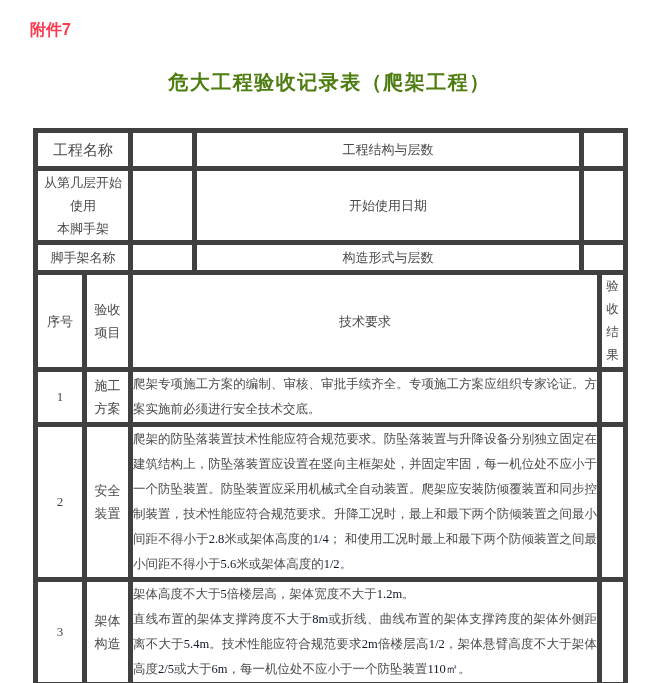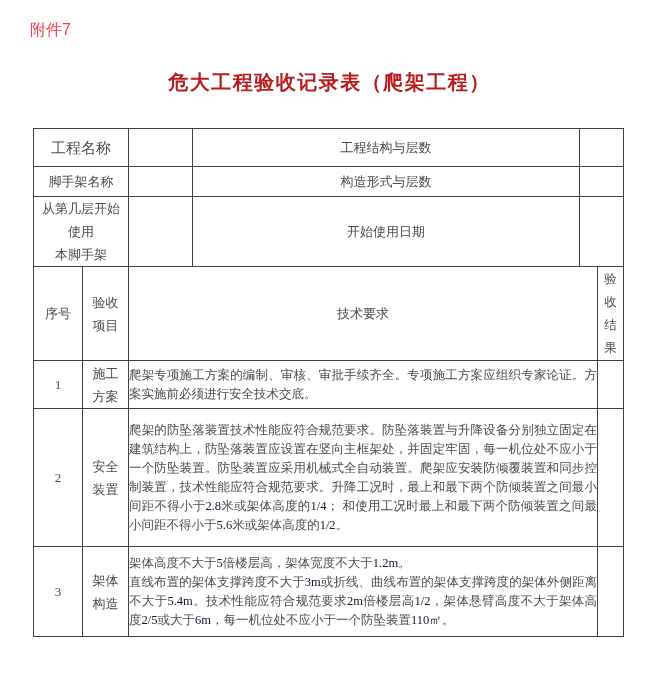--- a/index.html
+++ b/index.html
@@ -6,35 +6,35 @@
   html, body { margin: 0; padding: 0; }
   body {
     width: 659px; height: 683px;
     background: #ffffff;
     font-family: "Liberation Sans", "DejaVu Sans", sans-serif;
     position: relative;
     overflow: hidden;
   }
   .attachment {
     position: absolute; left: 30px; top: 20px;
-    font-size: 16px; font-weight: normal; color: #fb3a4e;
+    font-size: 16px; font-weight: bold; color: #fb3a4e;
   }
   .doc-title {
     position: absolute; left: 0; top: 69px; width: 659px;
     text-align: center;
-    font-size: 20px; font-weight: bold; color: #b91c1c;
+    font-size: 20px; font-weight: bold; color: #4d7c0f;
     letter-spacing: 1.5px;
   }
   table.main {
     position: absolute; left: 33px; top: 128px;
     width: 590px;
     border-collapse: collapse; table-layout: fixed;
   }
   table.main td {
-    border: 1px solid #404040;
+    border: 5px solid #404040;
     padding: 0;
     vertical-align: middle;
     color: #4a4a4a;
   }
   .label-cell {
     text-align: center;
     font-size: 13px;
     line-height: 23px;
     white-space: pre-line;
     color: #4d4d4d;
@@ -47,21 +47,21 @@
   }
   .head-label { text-align: center; font-size: 13px; line-height: 23px; white-space: pre-line; color: #4d4d4d; }
   .no-cell {
     text-align: center;
     font-family: "Liberation Serif", "DejaVu Serif", serif;
     font-size: 13px;
     color: #6f767e;
   }
   .tech-cell {
     font-size: 12.5px;
-    line-height: 19px;
+    line-height: 25px;
     text-align: justify;
     padding: 2px 9px;
     color: #404040;
     white-space: pre-line;
     vertical-align: middle;
   }
   .tech-cell .num {
     font-family: "Liberation Serif", "DejaVu Serif", serif;
     color: #0f172a;
   }
@@ -91,33 +91,33 @@
   </colgroup>
 
   <tbody>
       <tr style="height:38px">
     <td colspan="2" class="label-cell big-label">工程名称</td>
     <td class="fill-cell"></td>
     <td class="center-label">工程结构与层数</td>
     <td colspan="2" class="fill-cell"></td>
   </tr>
 
-  <tr style="height:30px">
-    <td colspan="2" class="label-cell">脚手架名称</td>
-    <td class="fill-cell"></td>
-    <td class="center-label">构造形式与层数</td>
-    <td colspan="2" class="fill-cell"></td>
-  </tr>
-
   <tr style="height:70px">
     <td colspan="2" class="label-cell">从第几层开始
 使用
 本脚手架</td>
     <td class="fill-cell"></td>
     <td class="center-label">开始使用日期</td>
+    <td colspan="2" class="fill-cell"></td>
+  </tr>
+
+  <tr style="height:30px">
+    <td colspan="2" class="label-cell">脚手架名称</td>
+    <td class="fill-cell"></td>
+    <td class="center-label">构造形式与层数</td>
     <td colspan="2" class="fill-cell"></td>
   </tr>
 
 
   <tr style="height:94px">
     <td class="head-label">序号</td>
     <td class="head-label">验收
 项目</td>
     <td colspan="3" class="head-label">技术要求</td>
     <td class="result-head">验
@@ -140,17 +140,17 @@
 装置</td>
     <td colspan="3" class="tech-cell"><span>爬架的防坠落装置技术性能应符合规范要求。防坠落装置与升降设备分别独立固定在建筑结构上，防坠落装置应设置在竖向主框架处，并固定牢固，每一机位处不应小于一个防坠装置。防坠装置应采用机械式全自动装置。爬架应安装防倾覆装置和同步控制装置，技术性能应符合规范要求。升降工况时，最上和最下两个防倾装置之间最小间距不得小于</span><span class="num">2.8</span><span>米或架体高度的</span><span class="num">1/4</span><span>； 和使用工况时最上和最下两个防倾装置之间最小间距不得小于</span><span class="num">5.6</span><span>米或架体高度的</span><span class="num">1/2</span><span>。</span></td>
     <td class="fill-cell"></td>
   </tr>
 
   <tr style="height:90px">
     <td class="no-cell">3</td>
     <td class="label-cell">架体
 构造</td>
     <td colspan="3" class="tech-cell"><span>架体高度不大于</span><span class="num">5</span><span>倍楼层高，架体宽度不大于</span><span class="num">1.2m</span><span>。
-直线布置的架体支撑跨度不大于</span><span class="num">3m</span><span>或折线、曲线布置的架体支撑跨度的架体外侧距离不大于</span><span class="num">5.4m</span><span>。技术性能应符合规范要求</span><span class="num">2m</span><span>倍楼层高</span><span class="num">1/2</span><span>，架体悬臂高度不大于架体高度</span><span class="num">2/5</span><span>或大于</span><span class="num">6m</span><span>，每一机位处不应小于一个防坠装置</span><span class="num">110㎡</span><span>。</span></td>
+直线布置的架体支撑跨度不大于</span><span class="num">8m</span><span>或折线、曲线布置的架体支撑跨度的架体外侧距离不大于</span><span class="num">5.4m</span><span>。技术性能应符合规范要求</span><span class="num">2m</span><span>倍楼层高</span><span class="num">1/2</span><span>，架体悬臂高度不大于架体高度</span><span class="num">2/5</span><span>或大于</span><span class="num">6m</span><span>，每一机位处不应小于一个防坠装置</span><span class="num">110㎡</span><span>。</span></td>
     <td class="fill-cell"></td>
   </tr>
 </tbody>
   </table>
 
 </body></html>

